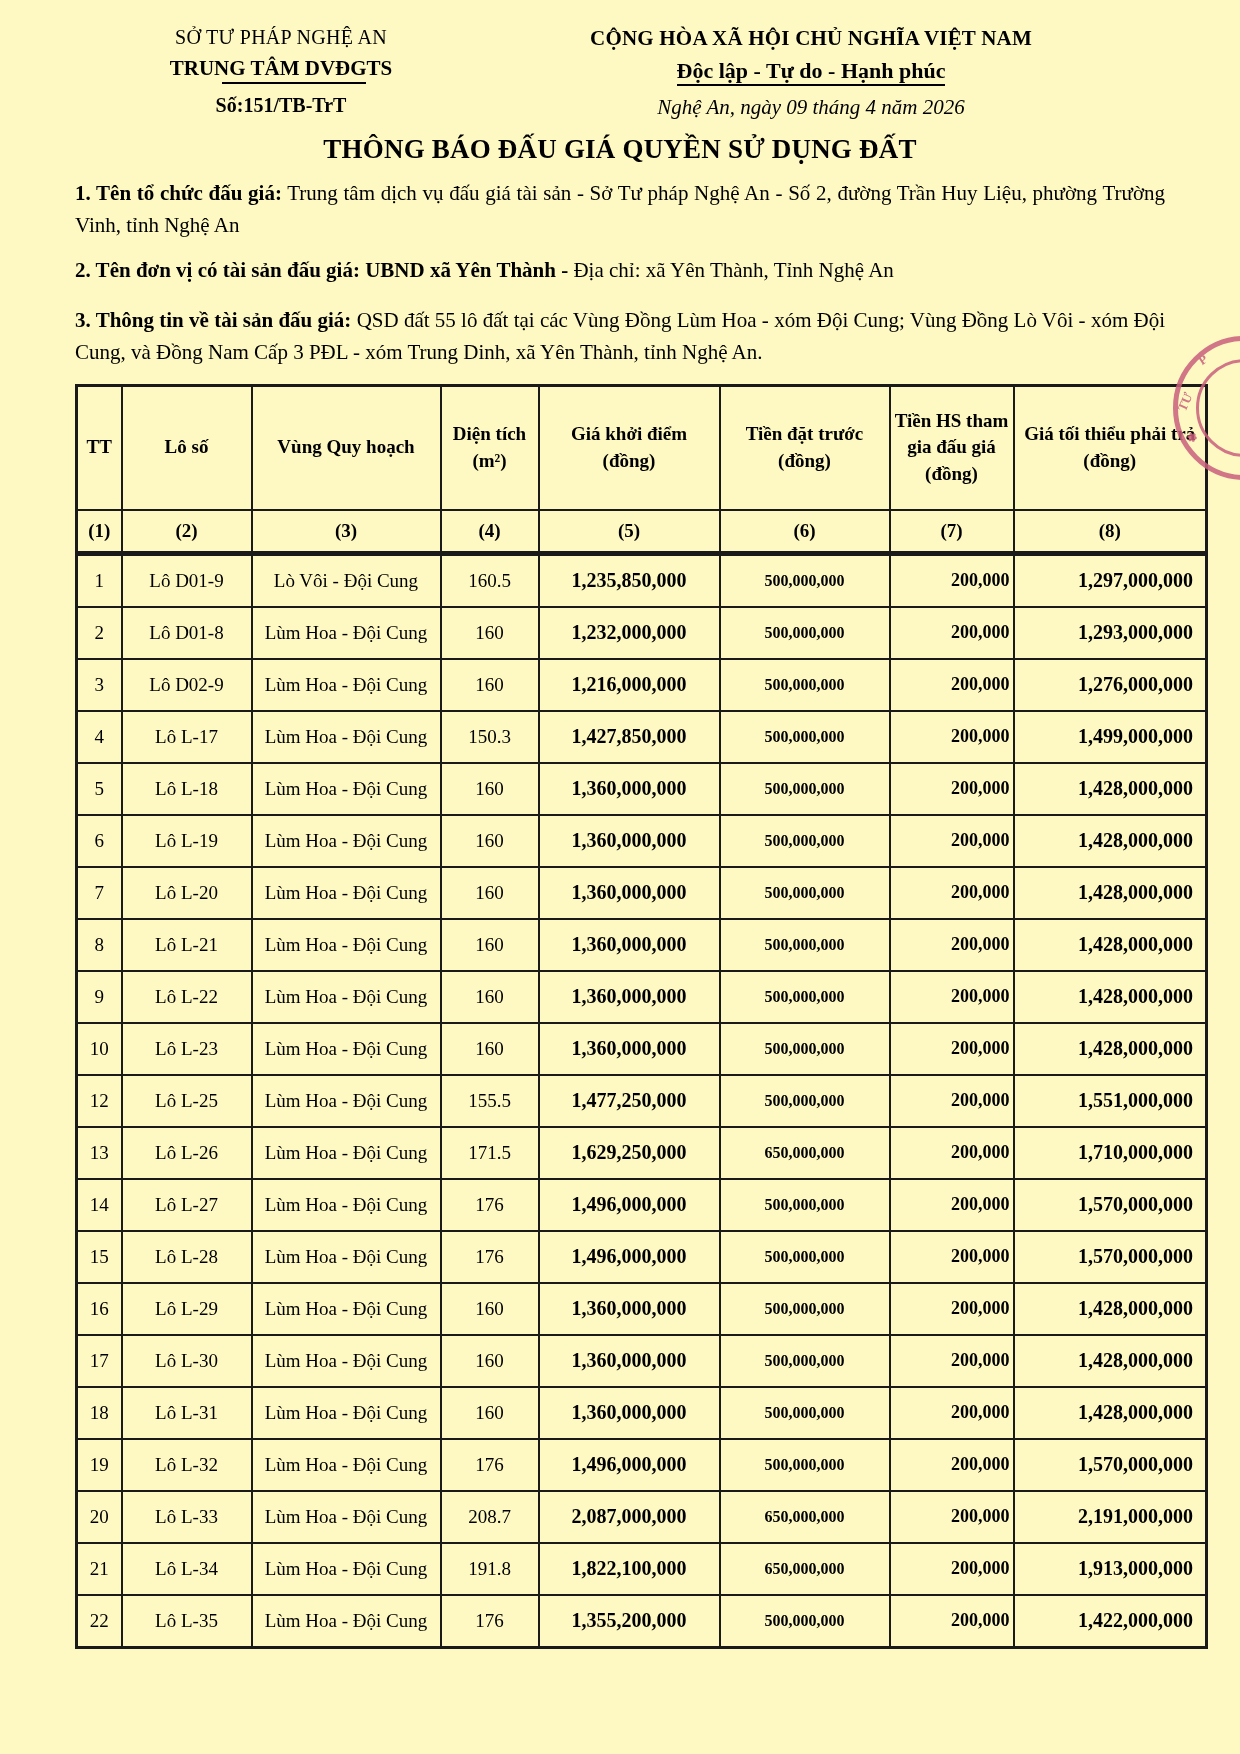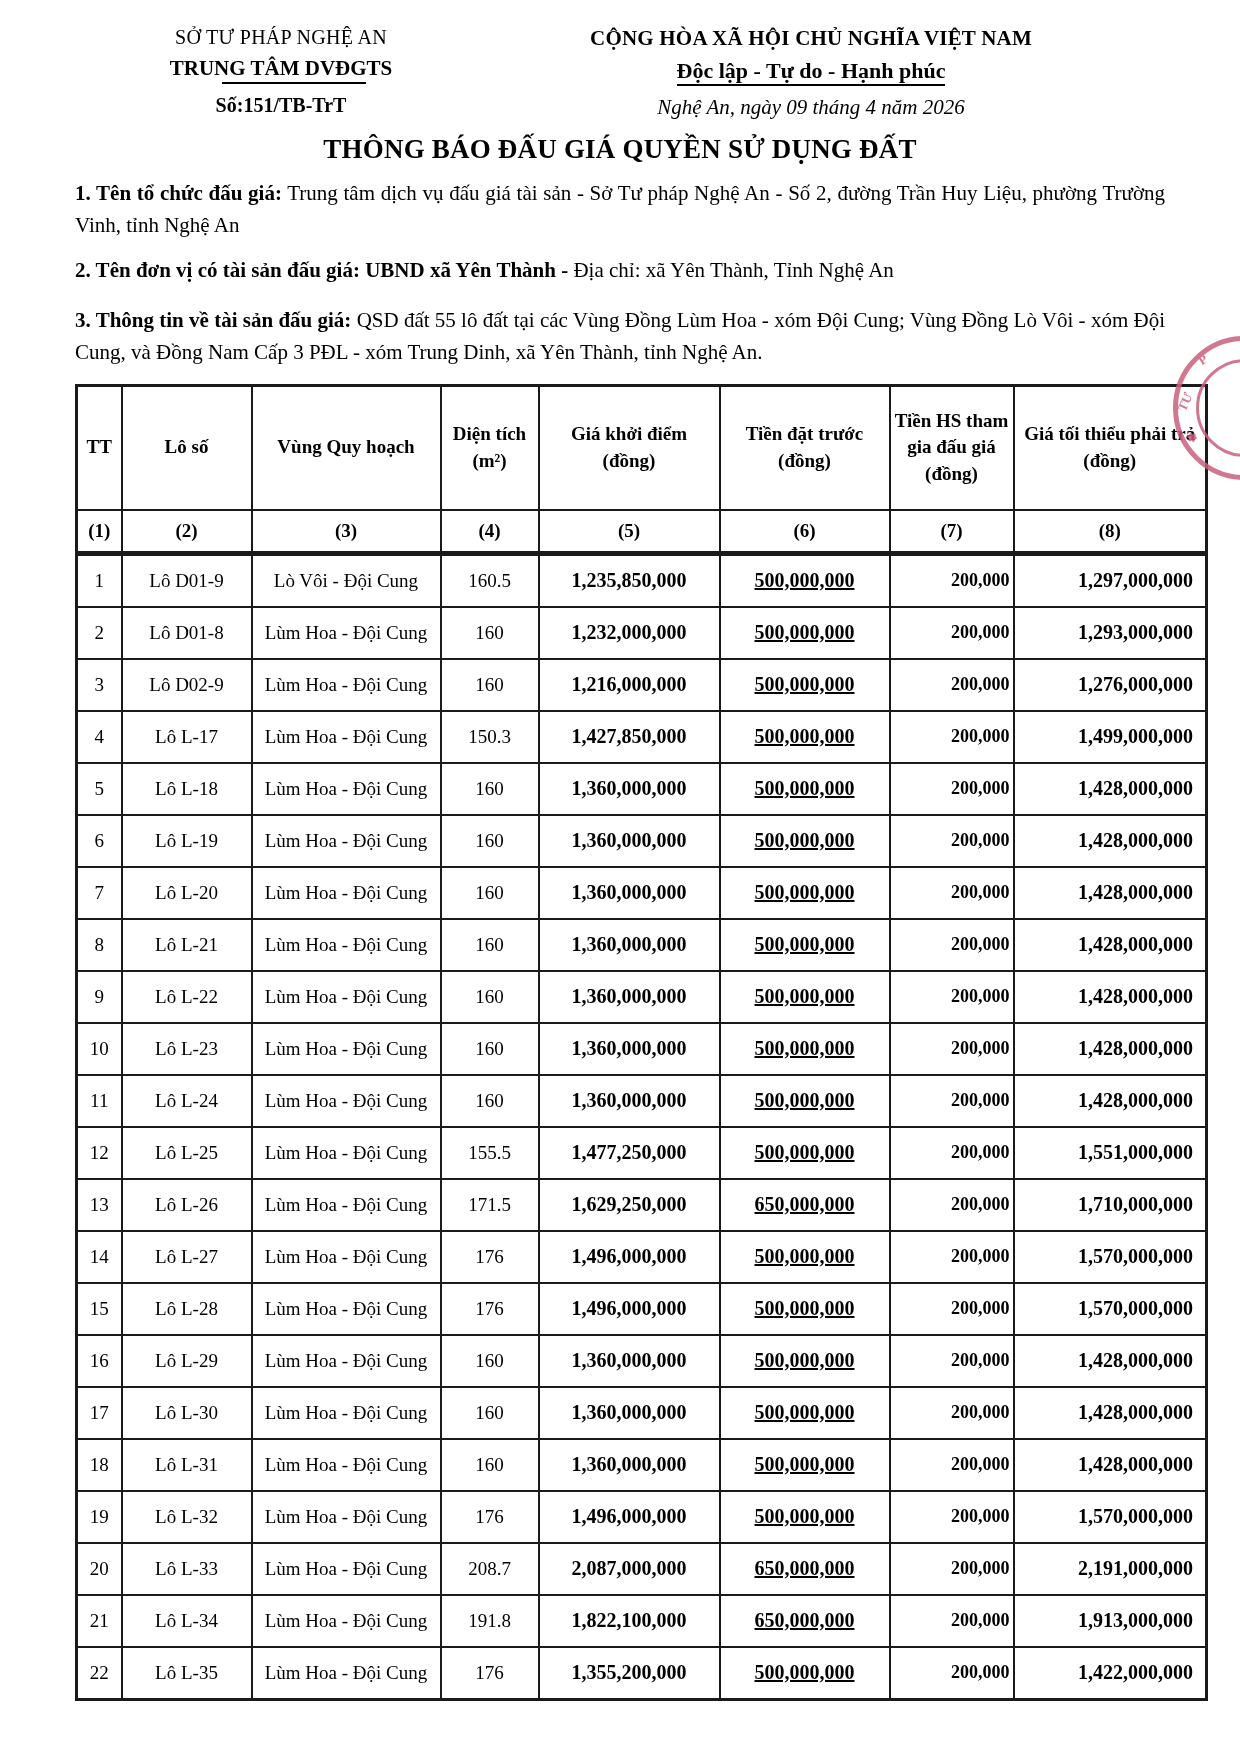--- a/index.html
+++ b/index.html
@@ -1,18 +1,18 @@
 <!DOCTYPE html>
 <html style="--stamp-color: #c9607c;"><head>
 <meta charset="utf-8">
 <style>
   html,body { margin:0; padding:0; background:#888; }
   .page {
     position:relative; width:1240px; height:1754px; margin:0 auto;
-    background:#ffffff; overflow:hidden;
+    background:#fef9c3; overflow:hidden;
     font-family:"Liberation Serif", serif; color:#000;
   }
   
   .doc-header { display:flex; padding:26px 0 0 118px; }
   .hdr-left  { width:326px; text-align:center; }
   .hdr-right { flex:1; text-align:center; padding-right:62px; }
   .hl1 { font-size:20px; letter-spacing:.3px; }
   .hl2 { font-size:21px; font-weight:bold; margin-top:7px; position:relative; display:block; }
   .hl2::after { content:""; position:absolute; left:32%; right:24%; bottom:-3px; border-bottom:2px solid #000; }
   .hl3 { font-size:20px; font-weight:bold; margin-top:13px; }
@@ -33,21 +33,21 @@
     border:3px solid #1a1a1a;
   }
   .auction-table th, .auction-table td {
     border:2px solid #1a1a1a; text-align:center; vertical-align:middle;
     padding:1px 3px; overflow:hidden;
   }
   .auction-table thead th.main { height:120px; font-size:19px; font-weight:bold; line-height:1.38; }
   .auction-table thead td.idx  { height:38px; font-size:19px; font-weight:bold; border-bottom:5px solid #1a1a1a; }
   .auction-table tbody td { height:48px; font-size:19px; font-weight:normal; }
   tbody td.c4 { font-weight:bold; font-size:20px; }
-  tbody td.c5 { font-weight:bold; font-size:20px;text-decoration:underline; }
+  tbody td.c5 { font-weight:bold; font-size:16px; }
   tbody td.c6 { font-weight:bold; font-size:18px;text-align:right; }
   tbody td.c7 { font-weight:bold; font-size:20px; text-align:right; padding-right:12px; }
   
   .stamp { position:absolute; top:336px; left:1173px; width:144px; height:144px; pointer-events:none; opacity:.85; filter:blur(.3px); }
   .stamp .ring-outer { position:absolute; inset:0; border-radius:50%; border:5px solid var(--stamp-color,#c9607c); }
   .stamp .ring-inner { position:absolute; inset:23px; border-radius:50%; border:3px solid var(--stamp-color,#c9607c); }
   .stamp .frag { position:absolute; color:var(--stamp-color,#c9607c); font-weight:bold; font-size:13px; }
   .stamp .f1 { left:3px;  top:58px; transform:rotate(-66deg); }
   .stamp .f2 { left:26px; top:16px; transform:rotate(-34deg); }
   .stamp .f3 { left:15px; top:94px; font-size:12px; transform:rotate(-80deg); }
@@ -206,30 +206,20 @@
           <td class="c0">10</td>
           <td class="c1">Lô L-23</td>
           <td class="c2">Lùm Hoa - Đội Cung</td>
           <td class="c3">160</td>
           <td class="c4">1,360,000,000</td>
           <td class="c5">500,000,000</td>
           <td class="c6">200,000</td>
           <td class="c7">1,428,000,000</td>
         </tr>
         <tr>
-          <td class="c0">11</td>
-          <td class="c1">Lô L-24</td>
-          <td class="c2">Lùm Hoa - Đội Cung</td>
-          <td class="c3">160</td>
-          <td class="c4">1,360,000,000</td>
-          <td class="c5">500,000,000</td>
-          <td class="c6">200,000</td>
-          <td class="c7">1,428,000,000</td>
-        </tr>
-        <tr>
           <td class="c0">12</td>
           <td class="c1">Lô L-25</td>
           <td class="c2">Lùm Hoa - Đội Cung</td>
           <td class="c3">155.5</td>
           <td class="c4">1,477,250,000</td>
           <td class="c5">500,000,000</td>
           <td class="c6">200,000</td>
           <td class="c7">1,551,000,000</td>
         </tr>
         <tr>

